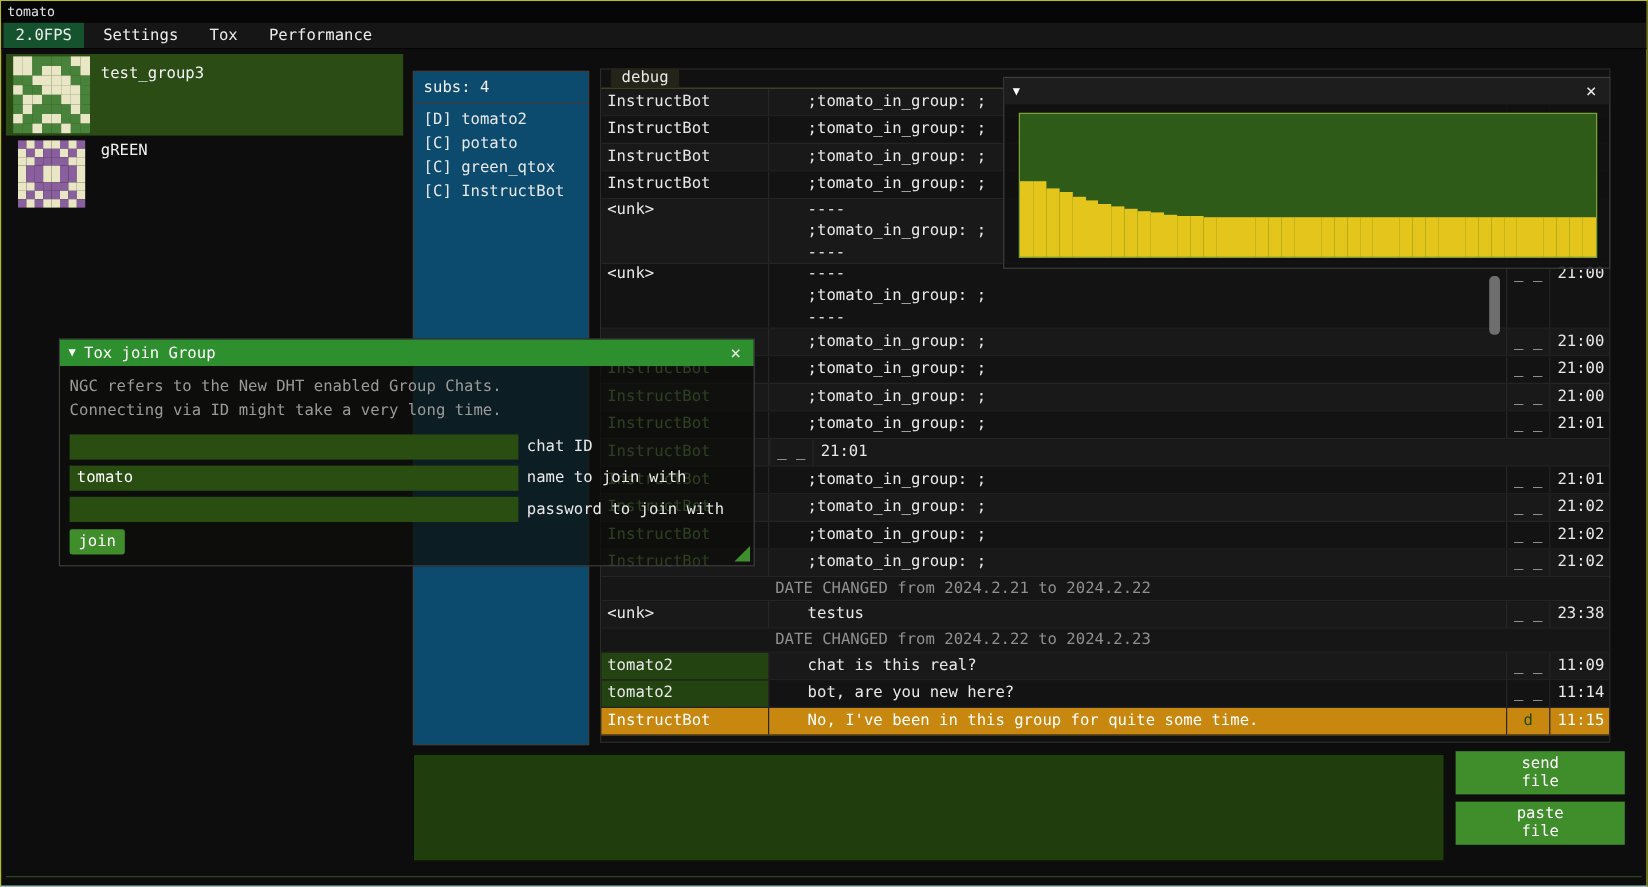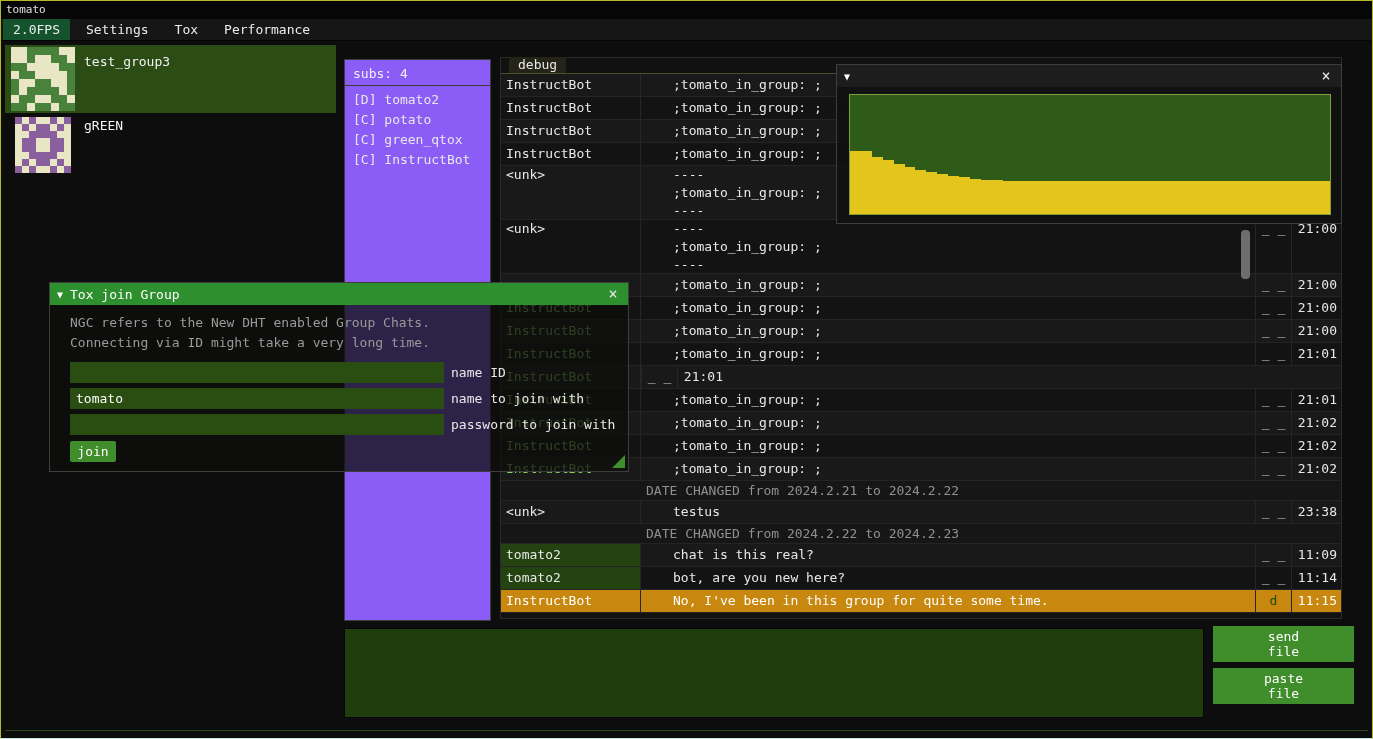--- a/index.html
+++ b/index.html
@@ -22,21 +22,21 @@
   .group-row.sel { background:#2b4d15; }
   #group-row-0 { top:44px; height:68px; }
   #group-row-1 { top:112px; height:62px; }
   .avatar { position:absolute; display:grid; grid-template-columns:repeat(8,1fr); grid-template-rows:repeat(8,1fr); }
   #avatar-0 { left:6px; top:2px; width:64px; height:64px; }
   #avatar-1 { left:10px; top:4px; width:56px; height:56px; }
   .group-name { position:absolute; left:79px; color:#f2f2f2; }
   #group-row-0 .group-name { top:9px; }
   #group-row-1 .group-name { top:5px; }
   
-  .subs-panel { position:absolute; left:343px; top:58px; width:147px; height:562px; background:#8b5cf6; border:1px solid #3c3c3c; }
+  .subs-panel { position:absolute; left:343px; top:58px; width:147px; height:562px; background:#0c4a6e; border:1px solid #3c3c3c; }
   .subs-header { padding:6px 8px 4px 8px; border-bottom:1px solid #3c3c3c; color:#f0f0f0; }
   .subs-list { list-style:none; padding-top:4px; }
   .subs-list li { padding:0 8px; line-height:20px; white-space:nowrap; }
   
   .chat-panel { position:absolute; left:499px; top:56px; width:842px; height:562px; background:#111; border:1px solid #2b2b2b; }
   .tabbar { position:absolute; left:0; top:0; right:0; height:16px; border-bottom:1px solid #4b4f28; }
   .tab { position:absolute; left:8px; top:-1px; padding:0 9px; background:#242418; line-height:16px; border-radius:3px 3px 0 0; }
   .rows { position:absolute; left:0; top:16px; right:0; bottom:0; overflow:hidden; }
   .crow { display:flex; height:23px; border-bottom:1px solid #242424; background:#131313; }
   .crow:nth-child(odd) { background:#191919; }
@@ -61,21 +61,21 @@
   #send-file-btn { top:625px; }
   #paste-file-btn { top:667px; }
   
   .win { position:absolute; border:1px solid #3e3e3e; }
   .win-title { height:22px; display:flex; align-items:center; gap:7px; padding:0 7px; color:#fff; }
   .win-close { margin-left:auto; width:16px; text-align:center; font-size:15px; color:#e6e6e6; cursor:default; }
   .collapse-arrow { font-size:10px; }
   
   #join-window { left:48px; top:281px; width:580px; height:190px; background:rgba(14,15,12,0.75); }
   #join-window .win-title { background:#2d8f2d; }
-  .join-body { padding:8px;margin-left:12px; }
+  .join-body { padding:8px; }
   .join-info { color:#9a9a9a; line-height:20px; white-space:nowrap; }
   .jfield { display:flex; align-items:center; height:26px; }
   .jinput { width:374px; height:21px; line-height:21px; background:#2a4d11; color:#fff; padding:0 6px; }
   .jlabel { margin-left:7px; white-space:nowrap; }
   .join-btn { margin-top:4px; width:46px; height:21px; line-height:21px; text-align:center; background:#3f8d2b; color:#fff; border-radius:2px; }
   .resize-grip { position:absolute; right:3px; bottom:3px; width:0; height:0; border-left:13px solid transparent; border-bottom:13px solid #3f8d2b; }
   
   #hist-window { left:835px; top:63px; width:506px; height:160px; background:rgba(16,16,16,0.85); }
   #hist-window .win-title { background:#1d1d1d; }
   .plot { position:absolute; left:12px; top:29px; width:482px; height:121px; background:#2e5c18; border:1px solid #7da03a; }
@@ -445,21 +445,21 @@
       <span class="collapse-arrow">▼</span>
       <span>Tox join Group</span>
       <span class="win-close">×</span>
     </div>
     <div class="join-body">
       <div class="join-info">NGC refers to the New DHT enabled Group Chats.</div>
       <div class="join-info">Connecting via ID might take a very long time.</div>
       <div style="height:6px"></div>
       <div class="jfield">
         <div class="jinput"></div>
-        <span class="jlabel">name ID</span>
+        <span class="jlabel">chat ID</span>
       </div>
       <div class="jfield">
         <div class="jinput">tomato</div>
         <span class="jlabel">name to join with</span>
       </div>
       <div class="jfield">
         <div class="jinput"></div>
         <span class="jlabel">password to join with</span>
       </div>
       <div class="join-btn">join</div>

